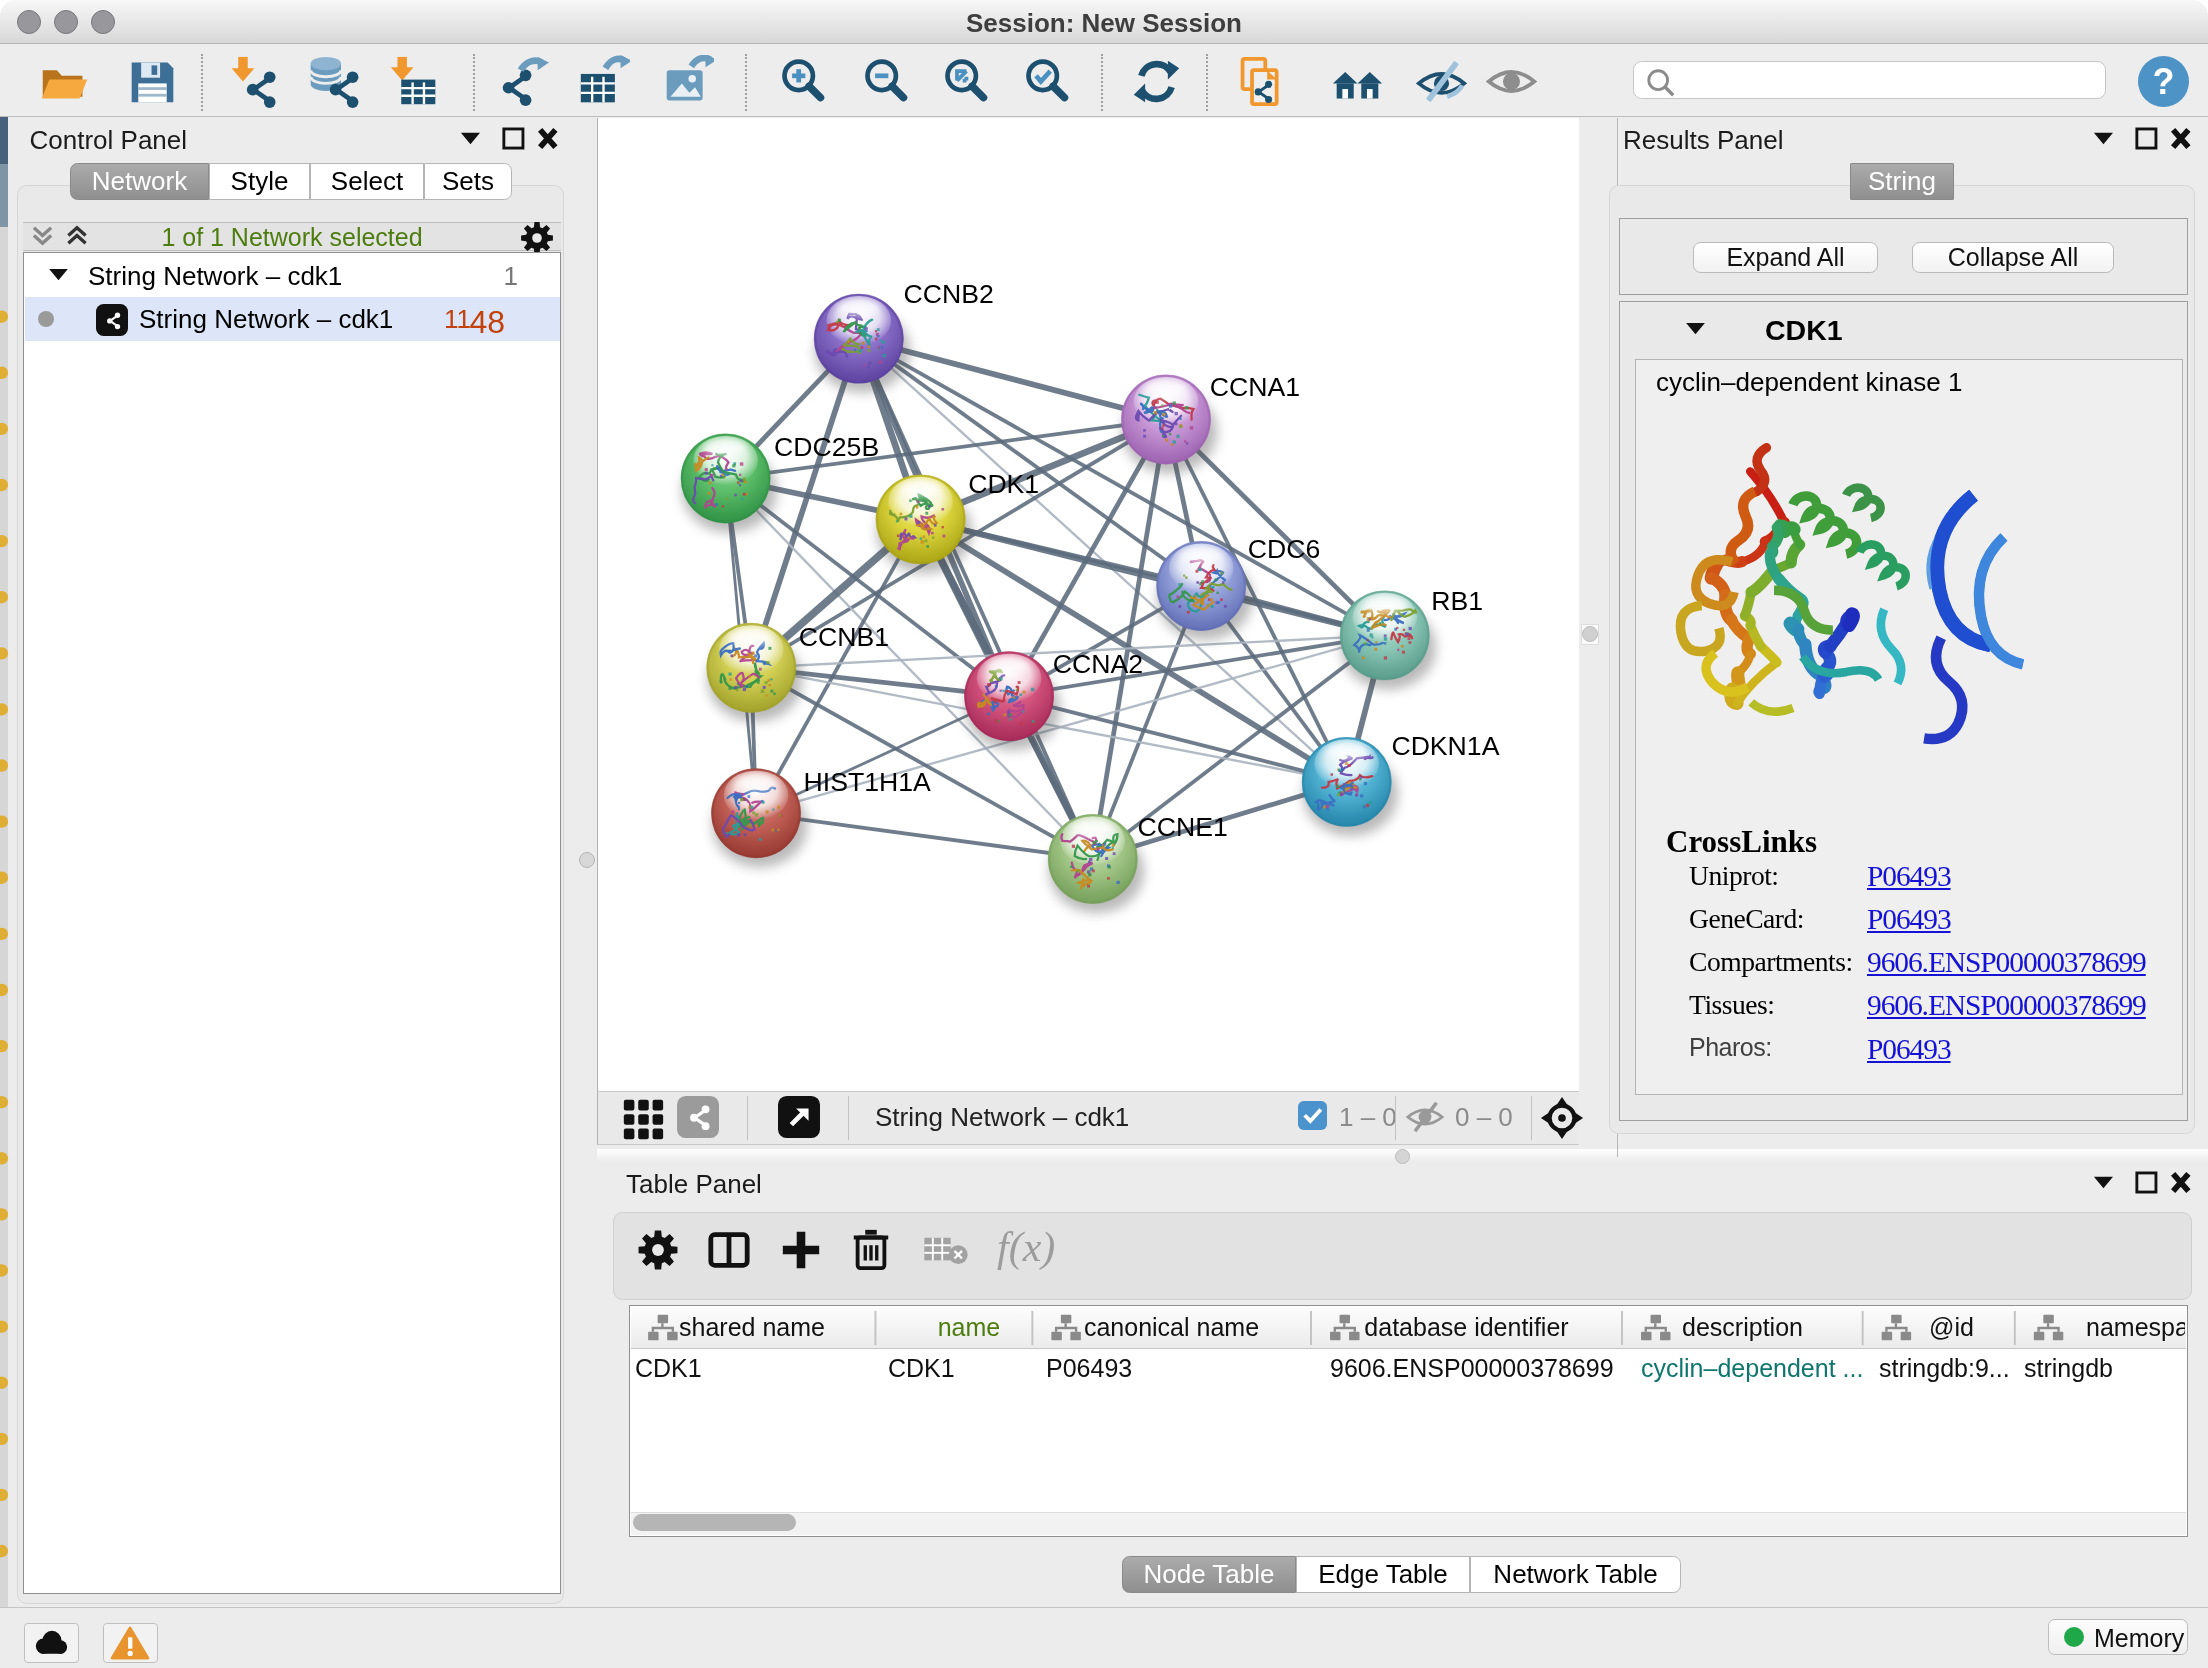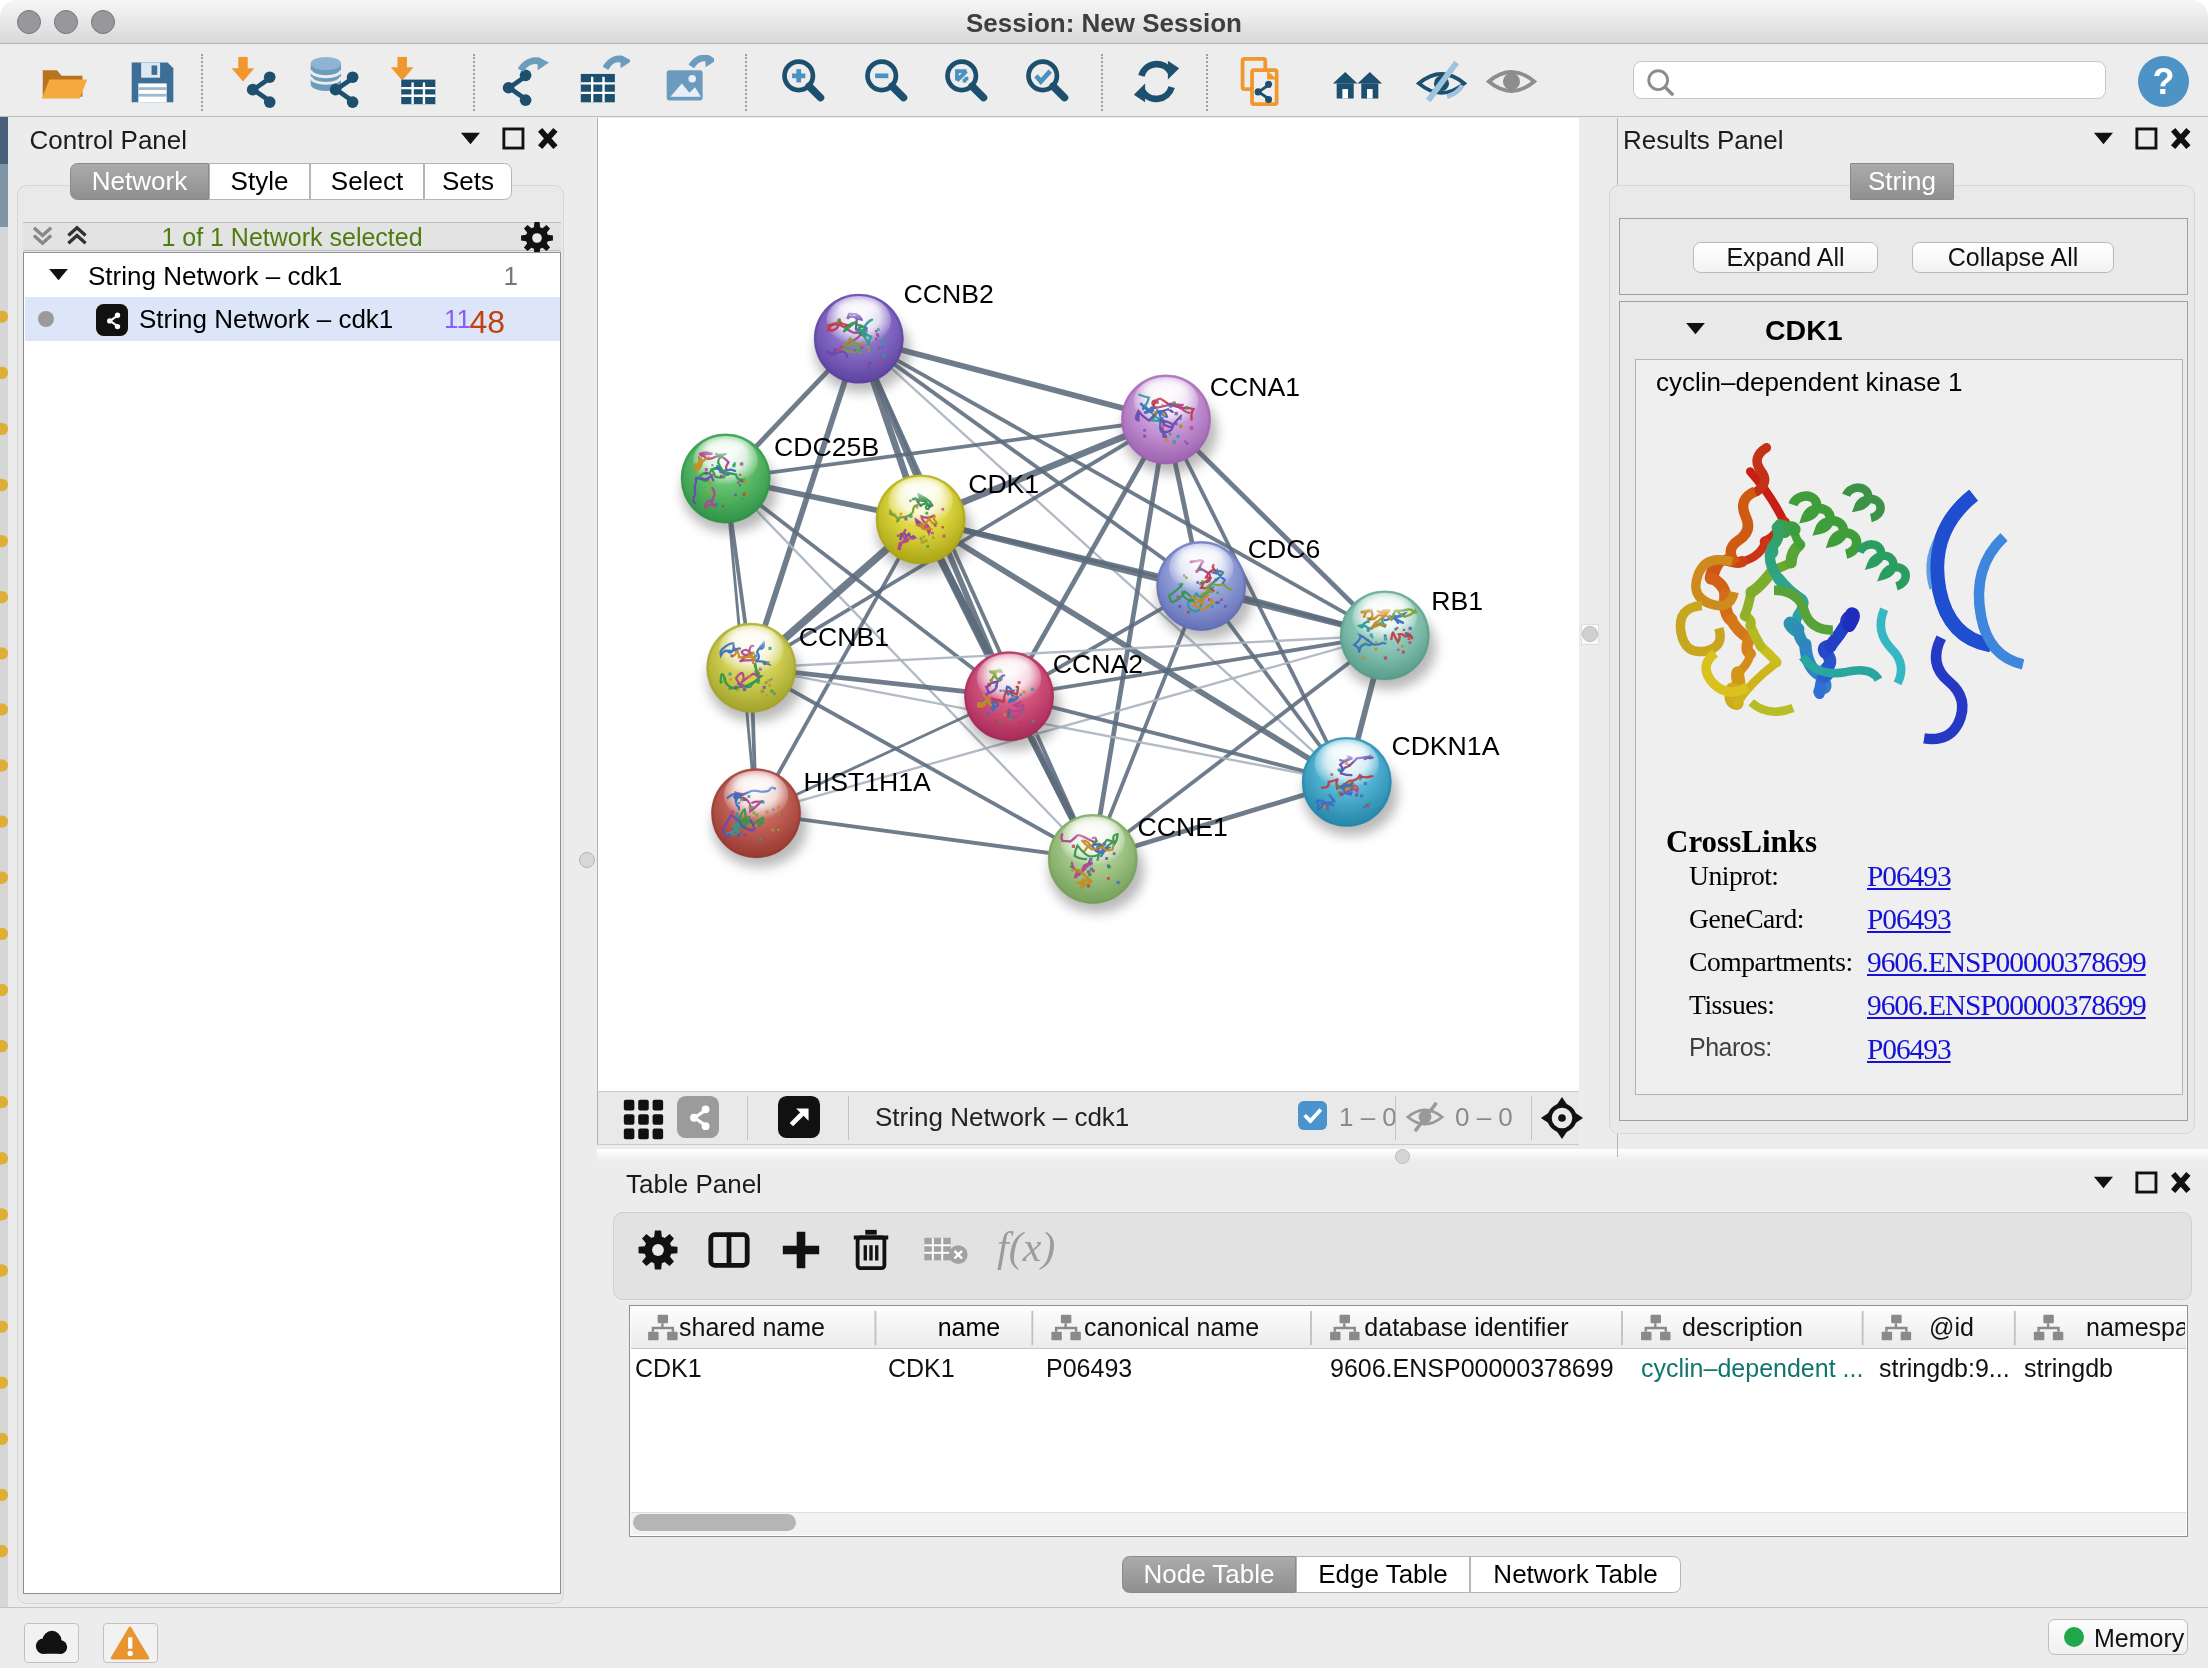--- a/index.html
+++ b/index.html
@@ -216,21 +216,21 @@
 <svg class="abs" style="left:96px;top:304px" width="32" height="32" viewBox="0 0 56 56">
     <g transform="translate(11,11) scale(0.62)">
       <line x1="42" y1="16" x2="22" y2="30" stroke="#fff" stroke-width="6"></line>
       <line x1="22" y1="30" x2="42" y2="44" stroke="#fff" stroke-width="6"></line>
       <circle cx="43" cy="14" r="7.5" fill="#fff"></circle>
       <circle cx="21" cy="30" r="7.5" fill="#fff"></circle>
       <circle cx="43" cy="46" r="7.5" fill="#fff"></circle>
     </g>
   </svg>
 <div class="abs" style="left:139px;top:304px;font-size:26px;color:#000">String Network – cdk1</div>
-<div class="abs" style="left:433px;top:304px;width:38px;text-align:right;font-size:26px;color:#8b5cf6">11</div>
+<div class="abs" style="left:433px;top:304px;width:38px;text-align:right;font-size:26px;color:#c2410c">11</div>
 <div class="abs" style="left:467px;top:304px;width:38px;text-align:right;font-size:32px;color:#c2410c">48</div>
 <div class="abs" style="left:579px;top:852px;width:16px;height:16px;border-radius:50%;background:#d8d8d8;border:1px solid #b5b5b5"></div>
 <div class="abs" style="left:597px;top:118px;width:982px;height:973px;background:#fff;border-left:1px solid #b0b0b0"></div>
 <svg style="position:absolute;left:597px;top:118px" width="982" height="973" viewBox="628 124 1032 1023">
     <defs>
       <radialGradient id="g0" cx="50%" cy="34%" r="70%">
         <stop offset="0%" stop-color="#ad9ad9"></stop>
         <stop offset="42%" stop-color="#8a6fc9"></stop>
         <stop offset="82%" stop-color="#664ba8"></stop>
         <stop offset="100%" stop-color="#5a3f9e"></stop>
@@ -1063,21 +1063,21 @@
     </g>
     <line x1="1455" y1="4" x2="1455" y2="40" stroke="#c2c2c2" stroke-width="2"></line>
     <g transform="translate(1475,8) scale(1.0)" fill="#8a8a8a">
       <rect x="10" y="0" width="11" height="9" rx="1"></rect>
       <rect x="0" y="18" width="11" height="9" rx="1"></rect>
       <rect x="20" y="18" width="11" height="9" rx="1"></rect>
       <path d="M15 9 v5 M5 18 v-4 h21 v4" fill="none" stroke="#8a8a8a" stroke-width="2.5"></path>
     </g>
   </svg>
 <div class="abs" style="left:629px;top:1313px;width:246px;text-align:center;font-size:25px;color:#111">shared name</div>
-<div class="abs" style="left:875px;top:1313px;width:188px;text-align:center;font-size:25px;color:#000000">name</div>
+<div class="abs" style="left:875px;top:1313px;width:188px;text-align:center;font-size:25px;color:#4d7c0f">name</div>
 <div class="abs" style="left:1032px;top:1313px;width:279px;text-align:center;font-size:25px;color:#111">canonical name</div>
 <div class="abs" style="left:1311px;top:1313px;width:311px;text-align:center;font-size:25px;color:#111">database identifier</div>
 <div class="abs" style="left:1622px;top:1313px;width:241px;text-align:center;font-size:25px;color:#111">description</div>
 <div class="abs" style="left:1929px;top:1313px;font-size:25px;color:#111">@id</div>
 <div class="abs" style="left:2014px;top:1313px;width:171px;overflow:hidden;white-space:nowrap;height:34px">
     <div style="position:absolute;left:72px;font-size:25px;color:#111">namespace</div>
   </div>
 <div class="abs" style="left:635px;top:1354px;font-size:25px;color:#111">CDK1</div>
 <div class="abs" style="left:888px;top:1354px;font-size:25px;color:#111">CDK1</div>
 <div class="abs" style="left:1046px;top:1354px;font-size:25px;color:#111">P06493</div>

